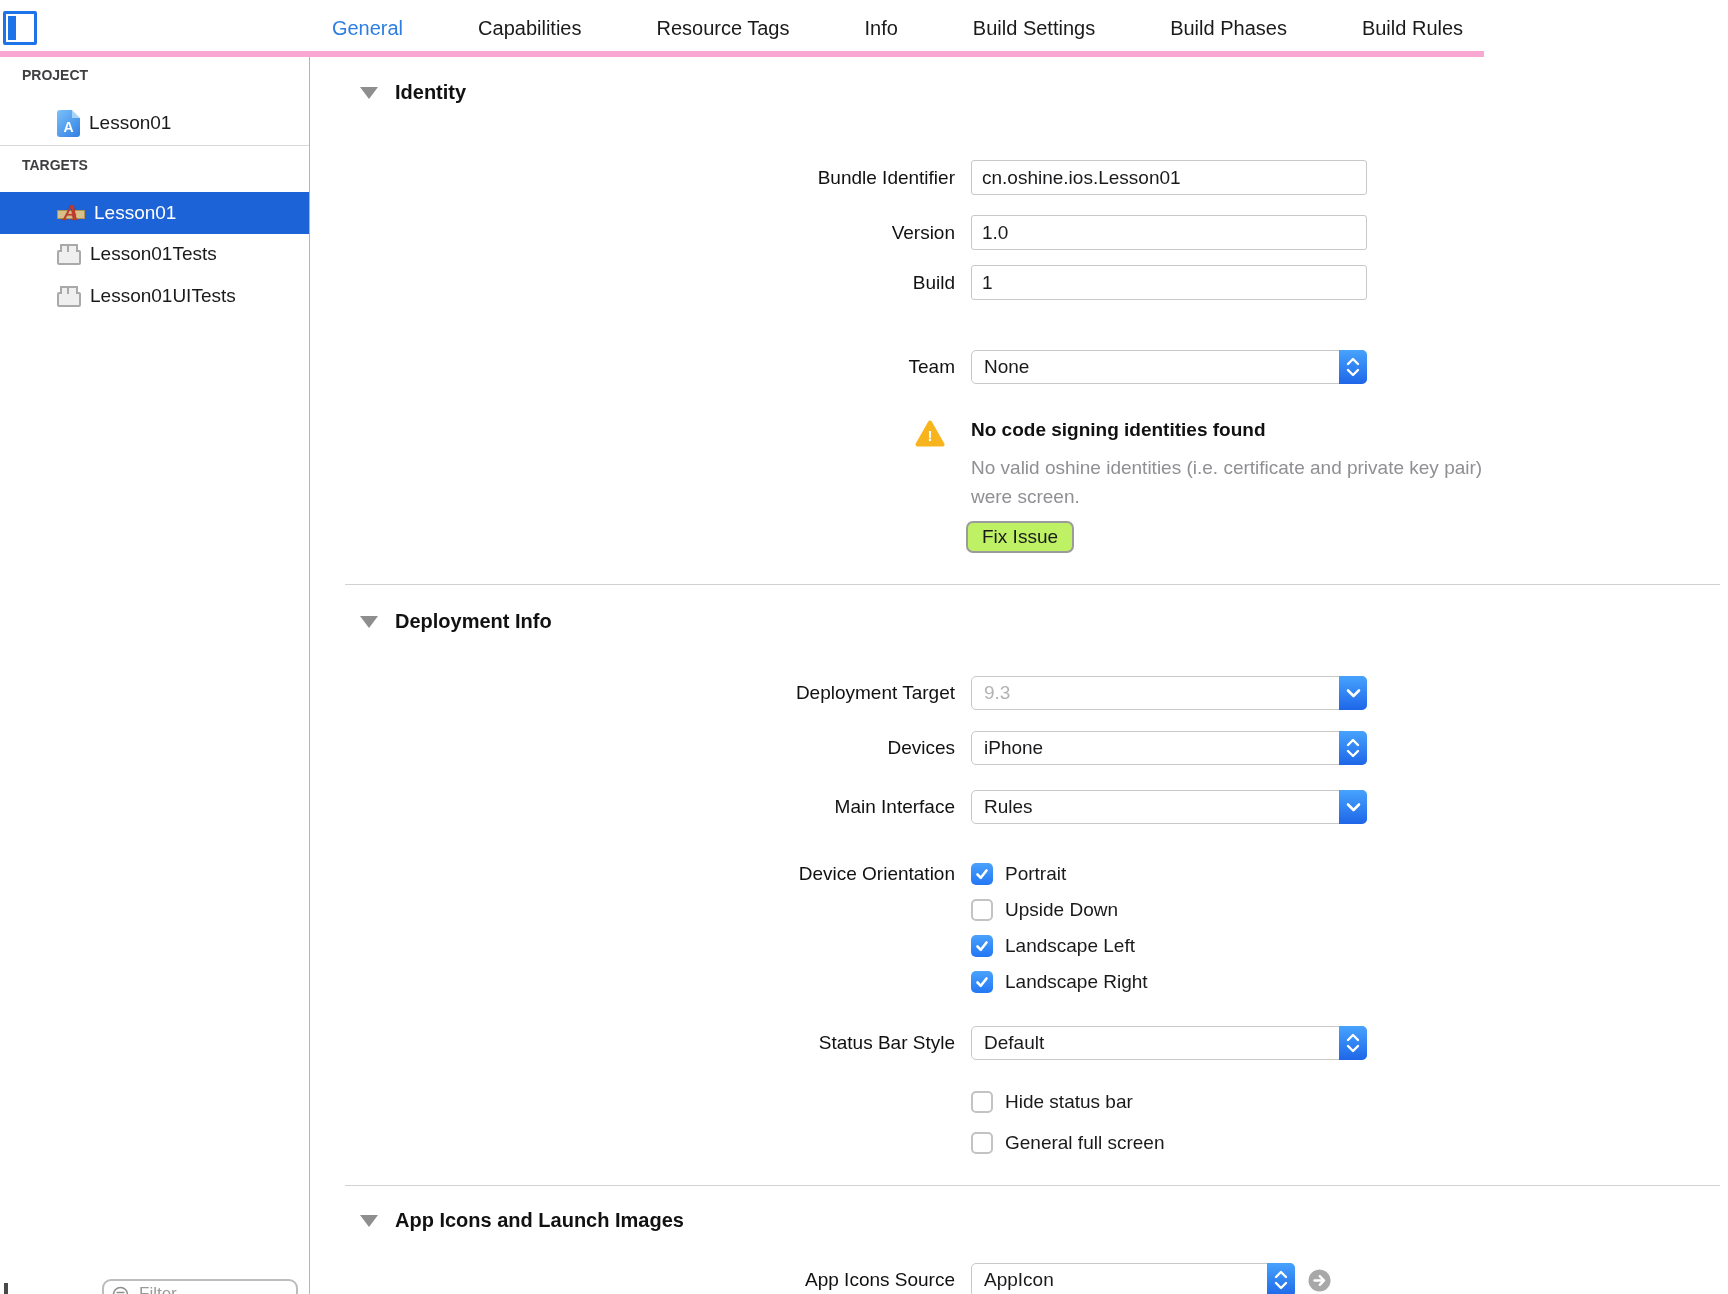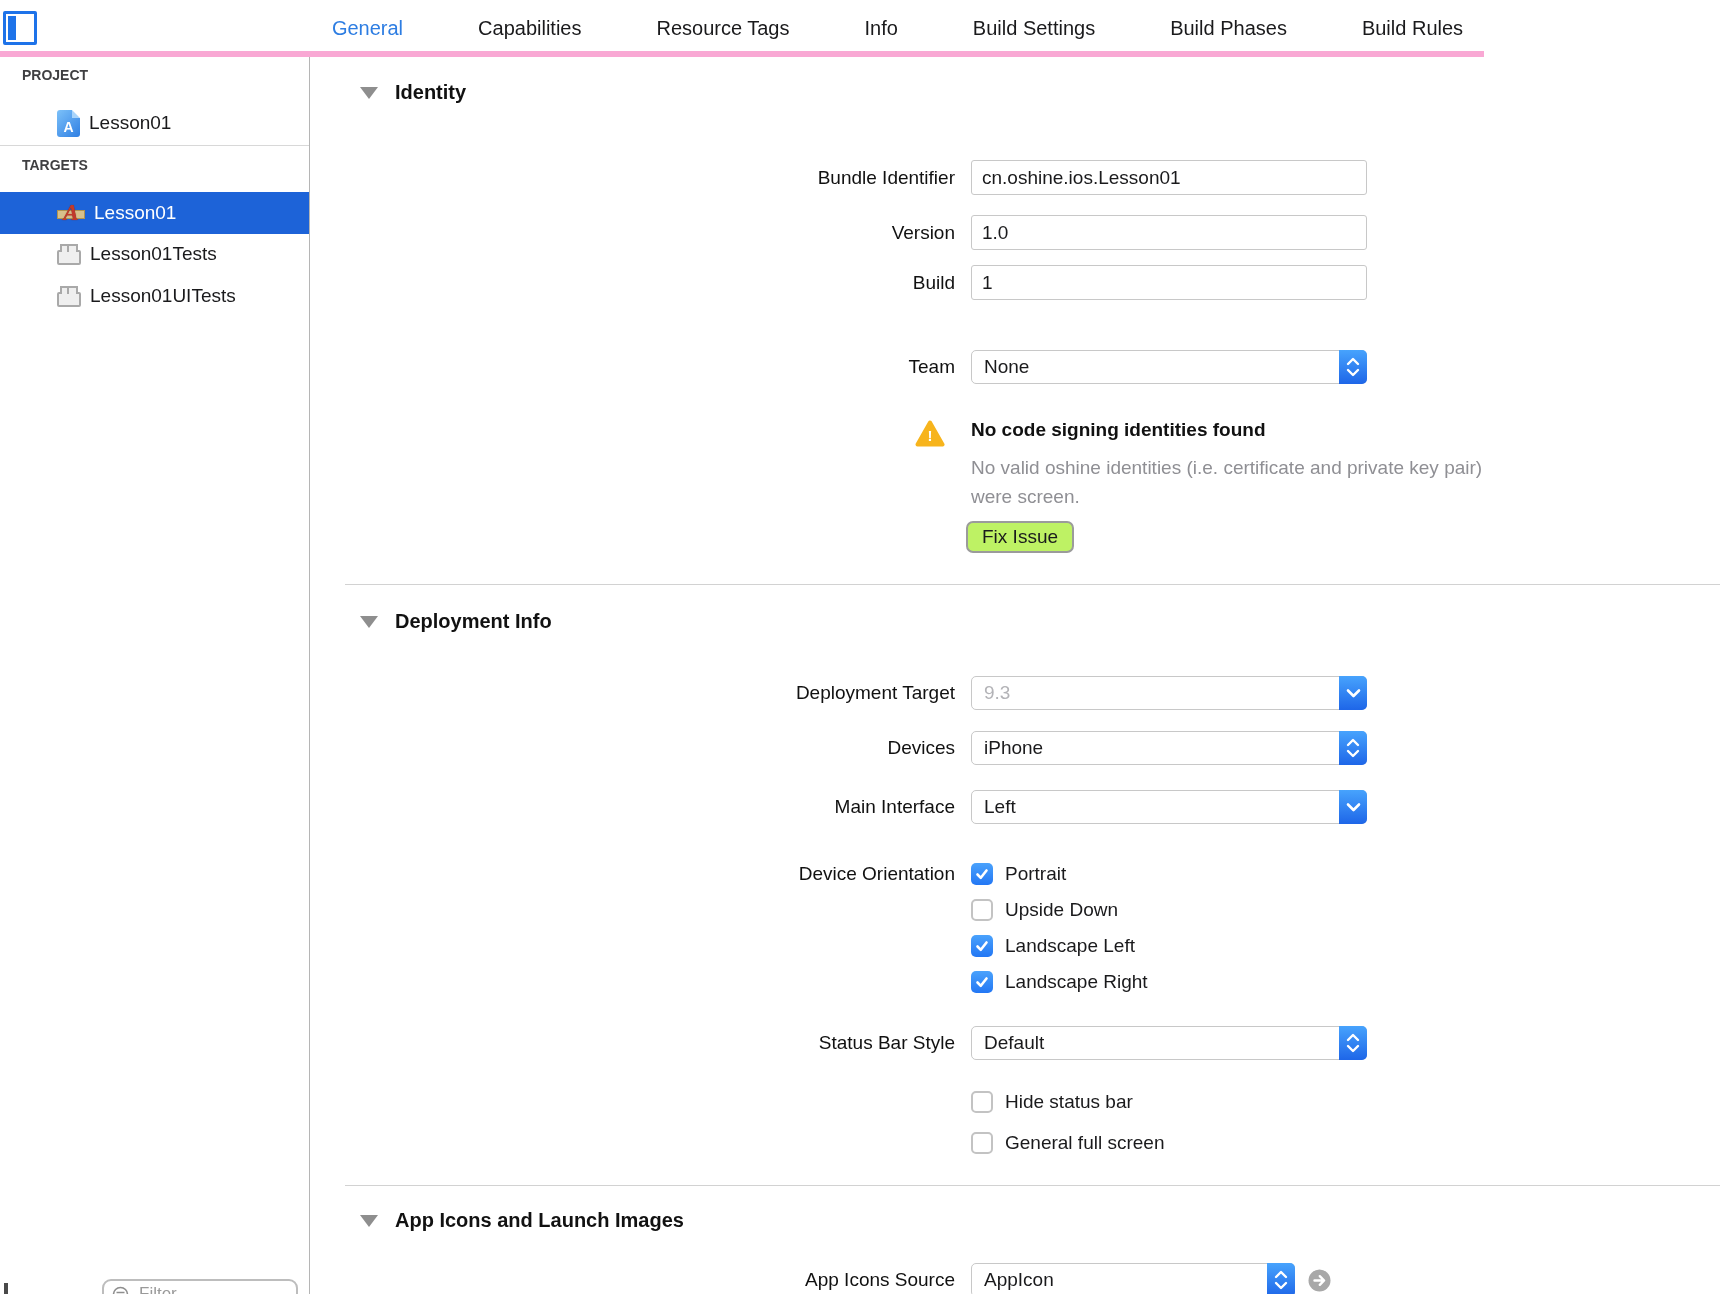--- a/index.html
+++ b/index.html
@@ -218,21 +218,21 @@
             <polyline points="2,7 7,2 12,7" stroke="#fff" stroke-width="2.4" fill="none" stroke-linecap="round" stroke-linejoin="round"></polyline>
             <polyline points="2,13 7,18 12,13" stroke="#fff" stroke-width="2.4" fill="none" stroke-linecap="round" stroke-linejoin="round"></polyline>
           </svg>
         </span>
       </div>
     </div>
 
     <div class="row" style="top:733px">
       <span class="flabel">Main Interface</span>
       <div class="popup">
-        <span>Left</span>
+        <span>Rules</span>
         <span class="cap">
           <svg width="15" height="10" viewBox="0 0 15 10">
             <polyline points="2,2.5 7.5,8 13,2.5" stroke="#fff" stroke-width="2.6" fill="none" stroke-linecap="round" stroke-linejoin="round"></polyline>
           </svg>
         </span>
       </div>
     </div>
 
     <div class="row-label" style="top:805px">Device Orientation</div>
     <div class="cbrow" style="top:805px">

